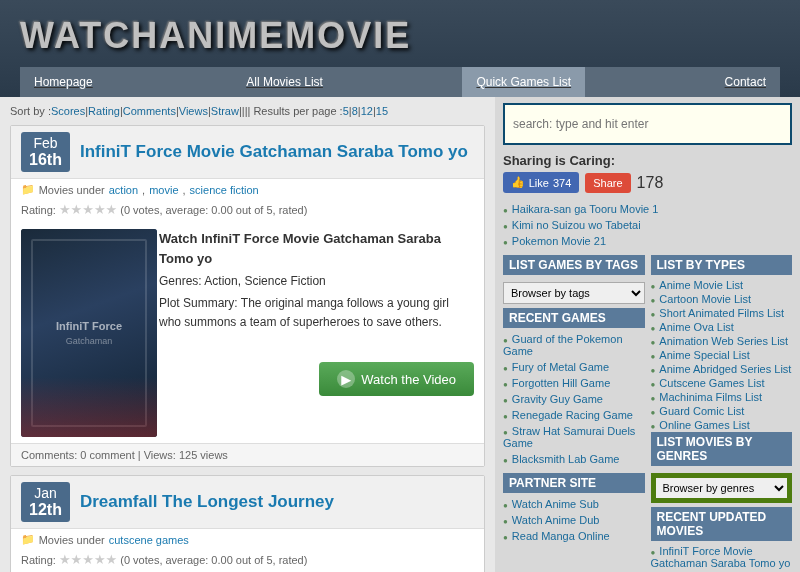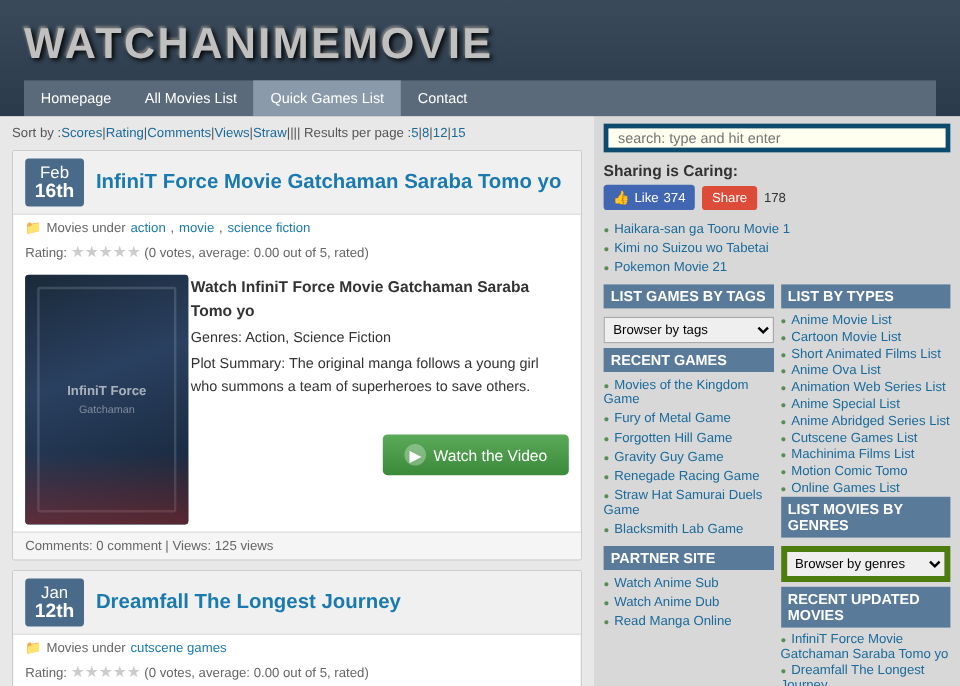--- a/index.html
+++ b/index.html
@@ -16,22 +16,23 @@
       color: #c0c0c0;
       text-shadow: 2px 2px 4px #000, -1px -1px 2px #888;
       letter-spacing: 2px;
       font-weight: 900;
       text-transform: uppercase;
       margin-bottom: 10px;
     }
     #nav-bar {
       background: #5a6a7a;
       display: flex;
-      justify-content: flex-start;
+      justify-content: space-between;
       padding: 0;
+      text-decoration: underline;
     }
     .nav-item {
       color: #fff;
       padding: 8px 14px;
       font-size: 12px;
       cursor: pointer;
       text-decoration: none;
     }
     .nav-item.active { background: #8a9aaa; }
 
@@ -181,22 +182,22 @@
     #sidebar {
       width: 305px;
       background: #d8d8d8;
       padding: 6px 8px;
       flex-shrink: 0;
     }
 
     
     #search-box input {
       width: 100%;
-      padding: 1px 8px;
-      border: 4px solid #0c4a6e;
+      padding: 12px 8px;
+      border: 2px solid #0c4a6e;
       font-size: 12px;
       background: #fffff0;
       color: #888;
     }
 
     
     .sharing-title {
       font-size: 13px;
       font-weight: bold;
       margin: 8px 0 4px 0;
@@ -216,21 +217,21 @@
       display: flex; align-items: center; gap: 4px;
     }
     .share-btn {
       background: #dd4b39;
       color: #fff;
       padding: 4px 8px;
       font-size: 11px;
       border-radius: 3px;
       display: flex; align-items: center; gap: 3px;
     }
-    .share-count { color: #333; font-size: 11px; }
+    .share-count { color: #333; font-size: 16px; }
 
     
     .recent-list { margin-bottom: 6px; }
     .recent-list a {
       display: block;
       color: #1a6a9a;
       font-size: 11px;
       text-decoration: none;
       padding: 2px 0;
     }
@@ -430,21 +431,21 @@
 
     <div class="sidebar-two-col">
 
       <div class="sidebar-col-left">
         <div class="sidebar-inner-title">LIST GAMES BY TAGS</div>
         <select class="tag-select">
           <option>Browser by tags</option>
         </select>
         <div class="sidebar-inner-title">RECENT GAMES</div>
         <div class="recent-list">
-          <a>Movies of the Kingdom Game</a>
+          <a>Guard of the Pokemon Game</a>
           <a>Fury of Metal Game</a>
           <a>Forgotten Hill Game</a>
           <a>Gravity Guy Game</a>
           <a>Renegade Racing Game</a>
           <a>Straw Hat Samurai Duels Game</a>
           <a>Blacksmith Lab Game</a>
         </div>
 
         
         <div class="sidebar-inner-title">PARTNER SITE</div>
@@ -460,21 +461,21 @@
         <div class="type-list">
           <a>Anime Movie List</a>
           <a>Cartoon Movie List</a>
           <a>Short Animated Films List</a>
           <a>Anime Ova List</a>
           <a>Animation Web Series List</a>
           <a>Anime Special List</a>
           <a>Anime Abridged Series List</a>
           <a>Cutscene Games List</a>
           <a>Machinima Films List</a>
-          <a>Motion Comic Tomo</a>
+          <a>Guard Comic List</a>
           <a>Online Games List</a>
         </div>
 
         
         <div class="sidebar-inner-title">LIST MOVIES BY GENRES</div>
         <select class="genre-select">
           <option>Browser by genres</option>
         </select>
 
         

